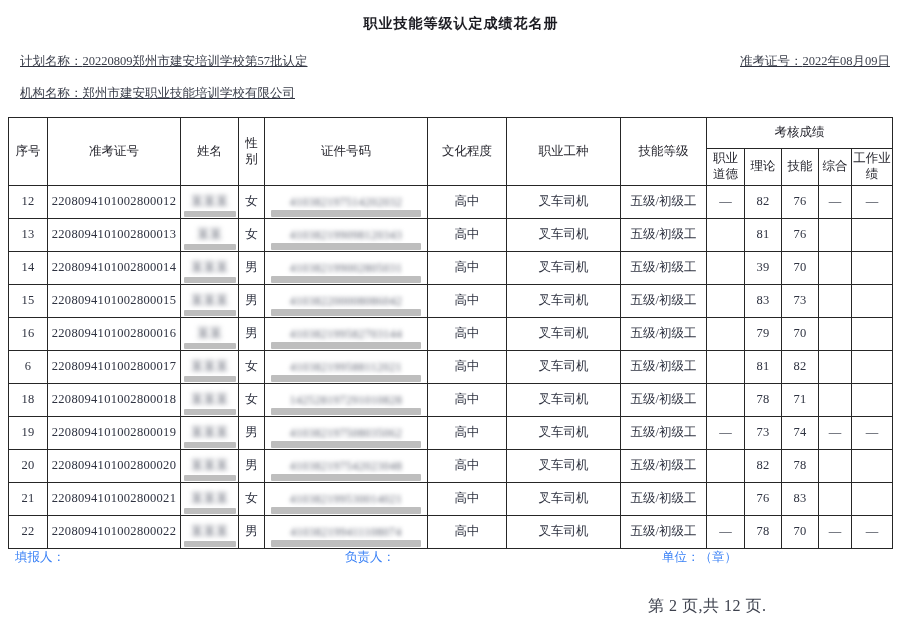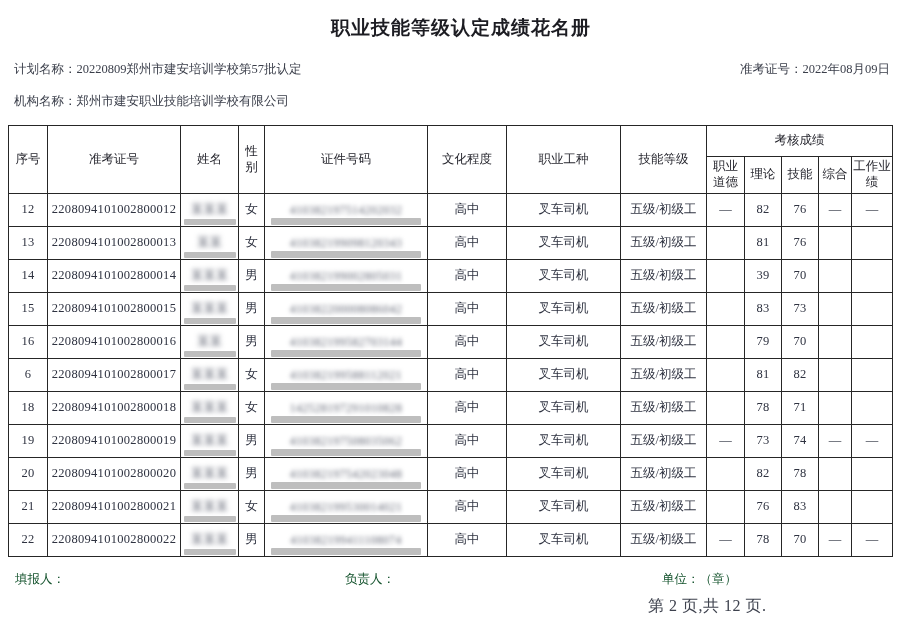--- a/index.html
+++ b/index.html
@@ -9,28 +9,29 @@
     width: 900px;
     height: 628px;
     background: #ffffff;
     font-family: "Liberation Serif", "DejaVu Serif", serif;
     color: #2e3240;
     overflow: hidden;
   }
   .doc-title {
     padding-top: 15px;
     text-align: center;
-    font-size: 19px;
+    font-size: 14px;
     font-weight: bold;
     letter-spacing: 1px;
     color: #1c1c22;
     padding-left: 22px;
   }
   .meta {
-    margin: 20px 10px 0 14px;
+    margin: 20px 10px 0 20px;
+    text-decoration: underline;
   }
   .meta-line {
     display: flex;
     justify-content: space-between;
     font-size: 12.5px;
     color: #3a3e4a;
     margin-bottom: 15px;
   }
   table.roster {
     margin-left: 8px;
@@ -78,21 +79,21 @@
   .redact-bar {
     display: block;
     height: 6px;
     background: #b3b3b3;
     border-radius: 1px;
     margin-bottom: -1px;
     opacity: 0.85;
   }
   .bar-name { width: 52px; }
   .bar-id { width: 150px; height: 7px; }
-  .sign-row { position: relative; height: 24px; margin-top: 14px; font-size: 12.5px; color: #14532d; }
+  .sign-row { position: relative; height: 24px; margin-top: 0; font-size: 12.5px; color: #3b82f6; }
   .sign-filler { position: absolute; left: 15px; top: 0; }
   .sign-manager { position: absolute; left: 345px; top: 0; }
   .sign-unit { position: absolute; left: 662px; top: 0; }
   .page-info {
     position: absolute;
     left: 648px;
     top: 596px;
     font-size: 16px;
     color: #3e424e;
     letter-spacing: 0.5px;

